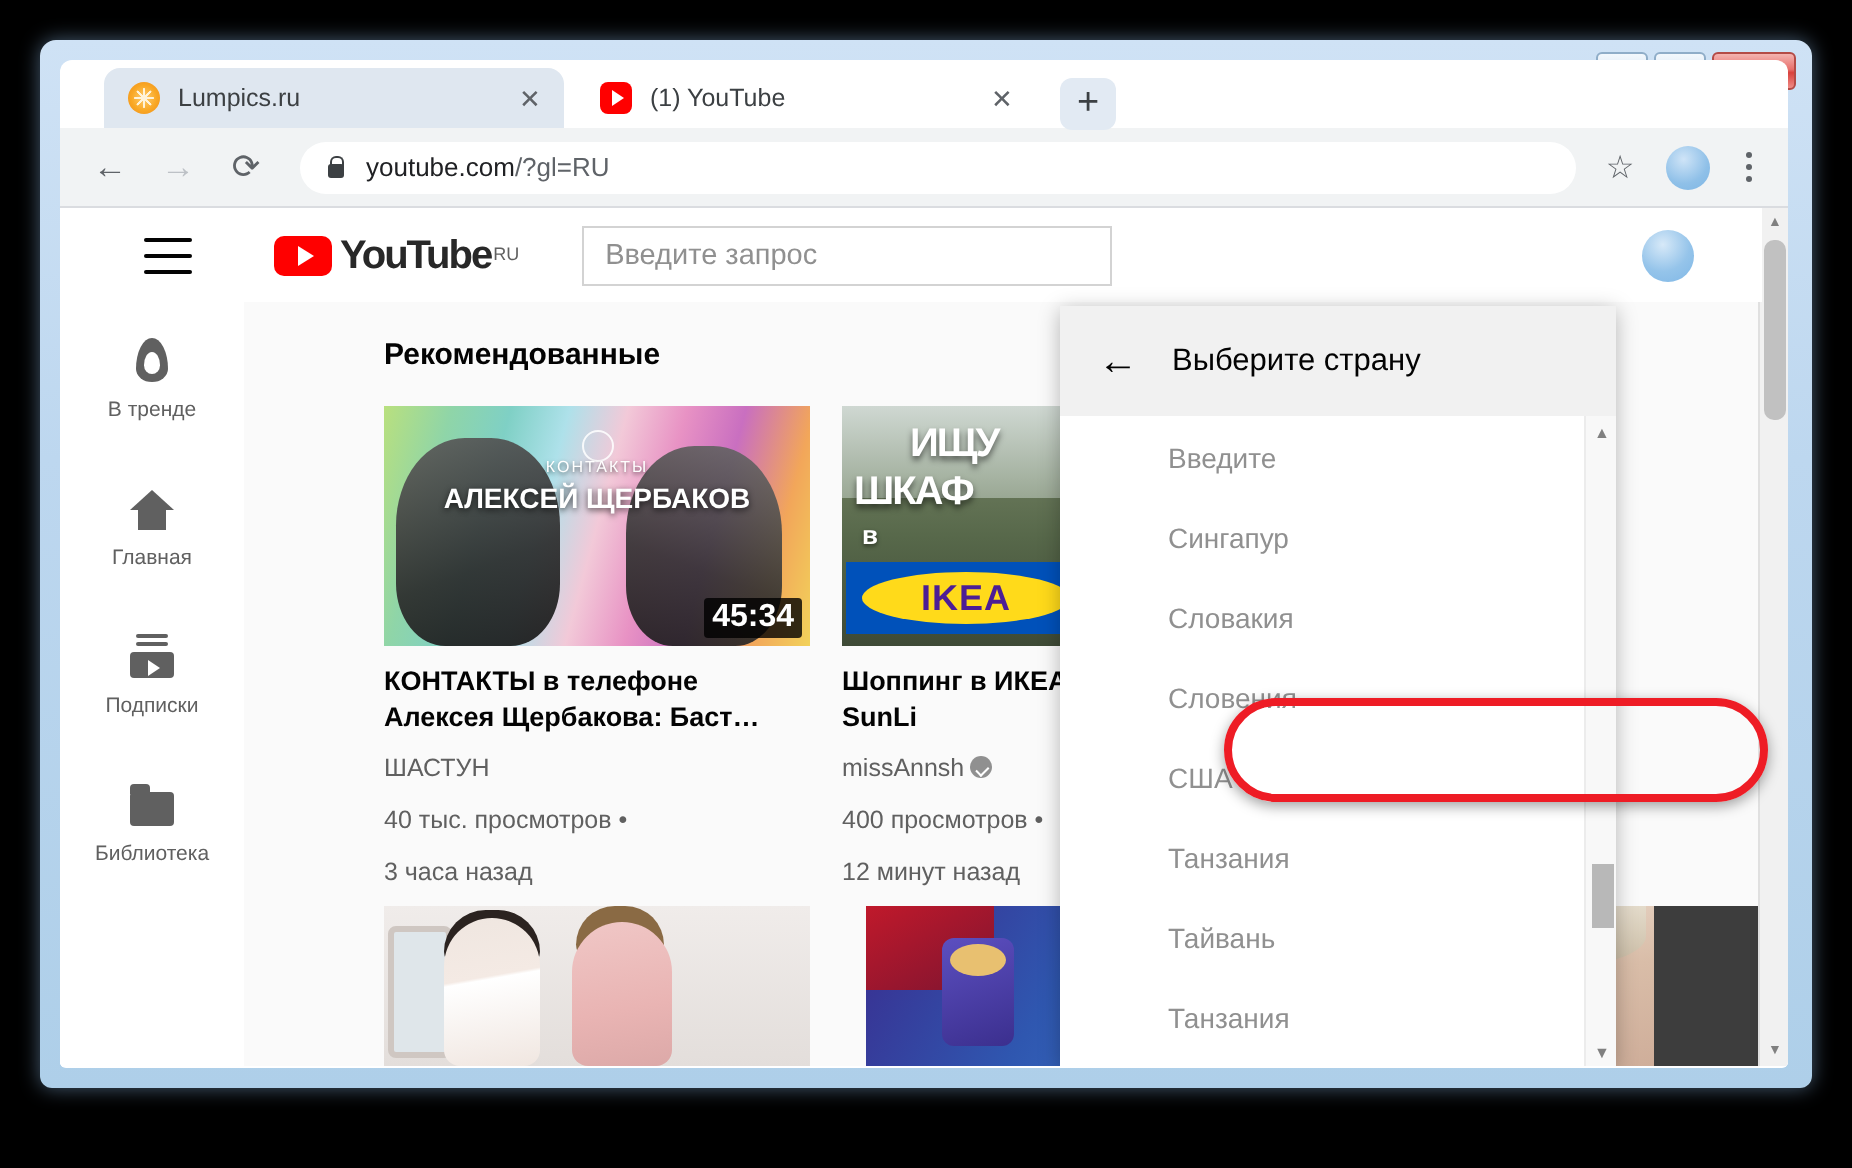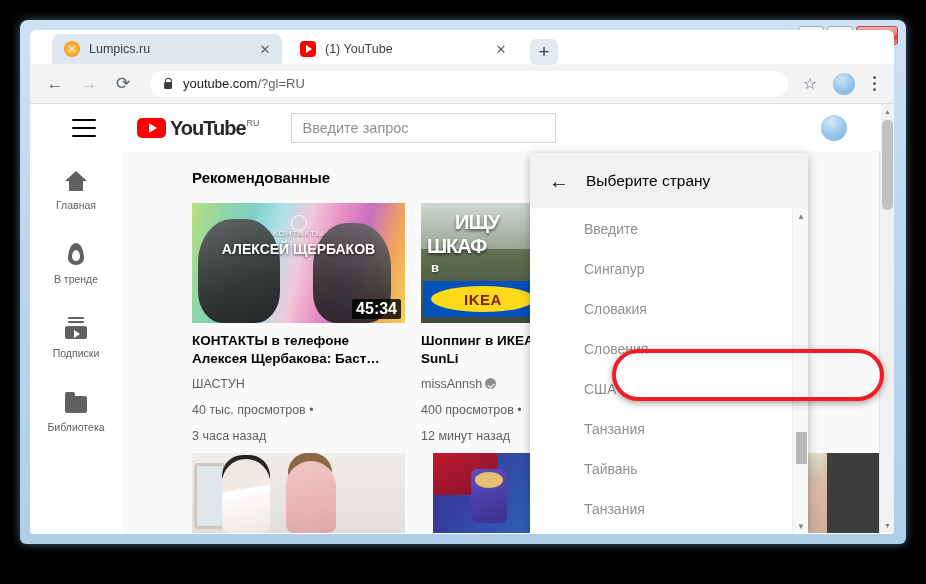--- a/index.html
+++ b/index.html
@@ -155,21 +155,21 @@
   }
 
   
   #yt-masthead {
     position:absolute; left:0; top:0; width:851px; height:47px;
     background:#ffffff; display:flex; align-items:center; z-index:3;
   }
   #yt-hamburger { width:24px; height:18px; margin-left:42px; margin-right:22px;
                   display:flex; flex-direction:column; justify-content:space-between; }
   #yt-hamburger i { display:block; height:2px; background:#030303; border-radius:1px; }
-  #yt-logo { display:flex; align-items:flex-start;padding-left:19px; }
+  #yt-logo { display:flex; align-items:center;padding-left:19px; }
   #yt-logo-play {
     width:29px; height:20px; background:#ff0000; border-radius:5px;
     display:flex; align-items:center; justify-content:center; margin-right:4px;
   }
   #yt-logo-play::after{ content:""; width:0;height:0;
     border-left:8px solid #fff; border-top:5px solid transparent; border-bottom:5px solid transparent; margin-left:2px;}
   #yt-logo-text { font-size:20px; font-weight:bold; letter-spacing:-1px; color:#282828; line-height:20px;
                   font-family:"Liberation Sans", sans-serif; }
   #yt-cc { font-size:9px; color:#606060; margin-left:1px; line-height:11px; }
   #yt-search {
@@ -261,21 +261,21 @@
   .art2 .t1 { position:absolute; left:6px; top:8px; color:#fff; font-size:20px; font-weight:bold;
               text-shadow:0 2px 3px rgba(0,0,0,.55); letter-spacing:-1px;margin-left:28px;}
   .art2 .t2 { position:absolute; left:6px; top:32px; color:#fff; font-size:20px; font-weight:bold;
               text-shadow:0 2px 3px rgba(0,0,0,.55); letter-spacing:-1px;}
   .art2 .t3 { position:absolute; left:10px; top:57px; color:#fff; font-size:13px; font-weight:bold;
               text-shadow:0 1px 2px rgba(0,0,0,.55);}
   .art2 .ikea { position:absolute; left:2px; bottom:6px; width:120px; height:36px; background:#0051ba;
                 display:flex; align-items:center; justify-content:center; }
   .art2 .ikea span { width:104px; height:26px; background:#ffda1a; border-radius:50%;
                      display:flex; align-items:center; justify-content:center;
-                     color:#7f1d1d; font-size:15px; font-weight:bold; letter-spacing:.5px; }
+                     color:#4c1d95; font-size:18px; font-weight:bold; letter-spacing:.5px; }
 
   .art3 { position:absolute; inset:0; background:linear-gradient(180deg,#f0ecea 0%,#e3dedb 100%); }
   .art3 .w1 { position:absolute; left:14%; top:6px; width:48px;height:74px;border-radius:24px 24px 8px 8px;
               background:linear-gradient(170deg,#efe6e0 0%,#f4eae4 40%,#ffffff 42%, #f0e6e0 100%); }
   .art3 .h1 { position:absolute; left:14%; top:2px; width:48px;height:32px;border-radius:24px 24px 40% 40%;
               background:#2b2320; }
   .art3 .w2 { position:absolute; left:44%; top:8px; width:50px;height:72px;border-radius:25px 25px 8px 8px;
               background:linear-gradient(170deg,#f0c7c6 0%,#e9b4b3 60%,#dca9a8 100%); }
   .art3 .h2 { position:absolute; left:45%; top:0px; width:44px;height:30px;border-radius:22px 22px 40% 40%;
               background:#8a6a44; }
@@ -410,29 +410,29 @@
         </div>
         <div id="yt-search">
           <span>Введите запрос</span>
         </div>
         <div id="yt-avatar-right"></div>
       </div>
 
       <div id="yt-guide">
         <div class="guide-item">
           <span class="guide-ico">
+              <i class="ico-flame"></i>
+            </span>
+          <span class="guide-label">В тренде</span>
+        </div>
+        <div class="guide-item">
+          <span class="guide-ico">
               <i class="ico-home"></i>
             </span>
           <span class="guide-label">Главная</span>
-        </div>
-        <div class="guide-item">
-          <span class="guide-ico">
-              <i class="ico-flame"></i>
-            </span>
-          <span class="guide-label">В тренде</span>
         </div>
         <div class="guide-item">
           <span class="guide-ico">
               <i class="ico-subs">
                 <i></i>
               </i>
             </span>
           <span class="guide-label">Подписки</span>
         </div>
         <div class="guide-item">

